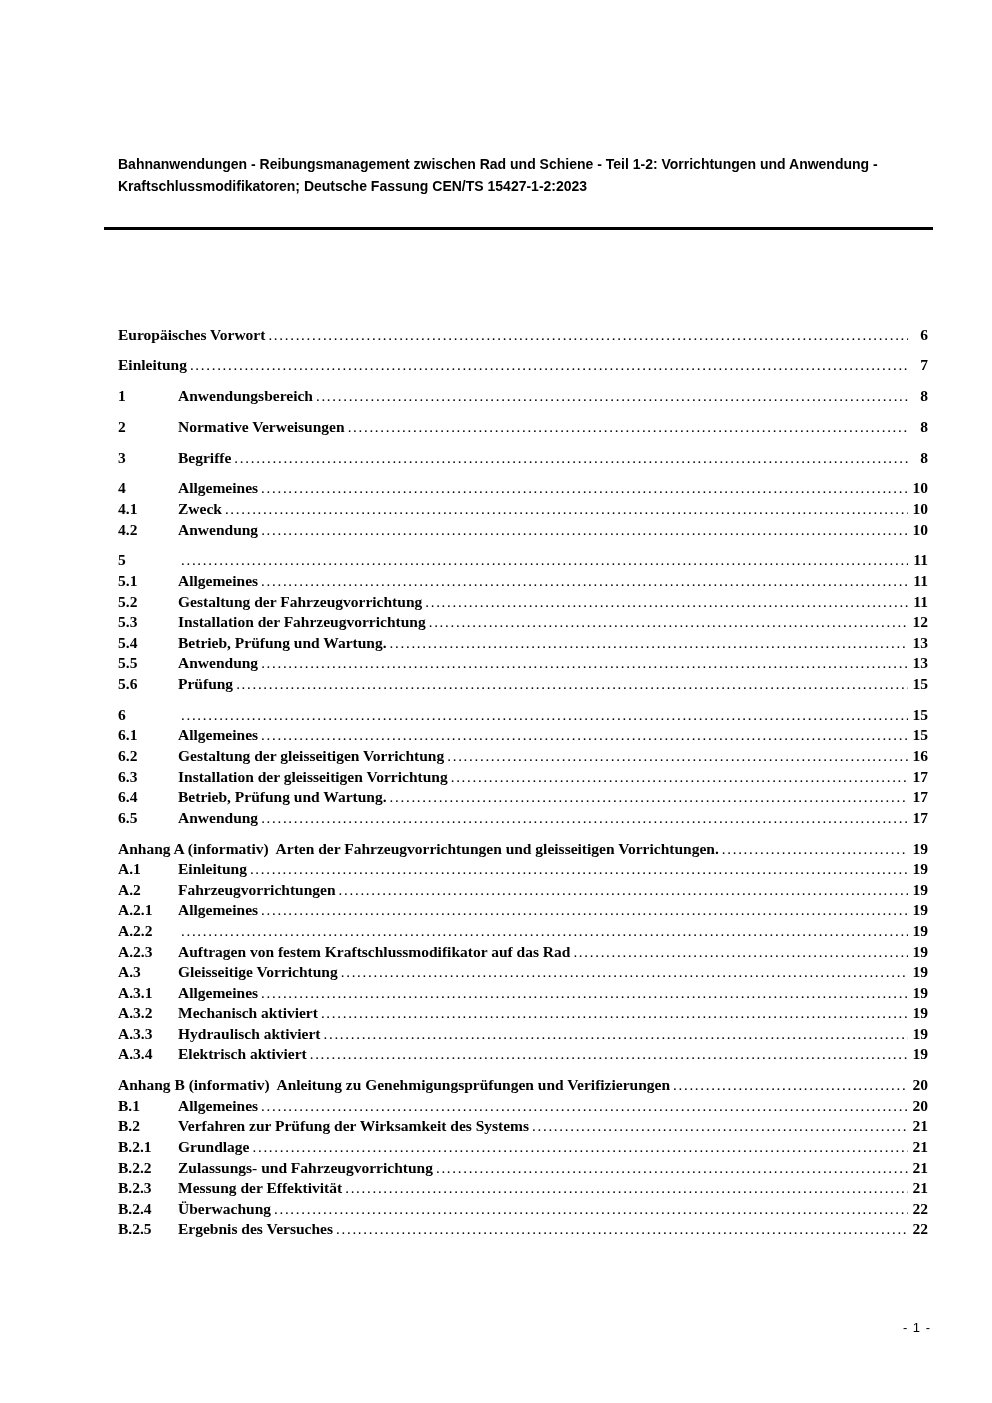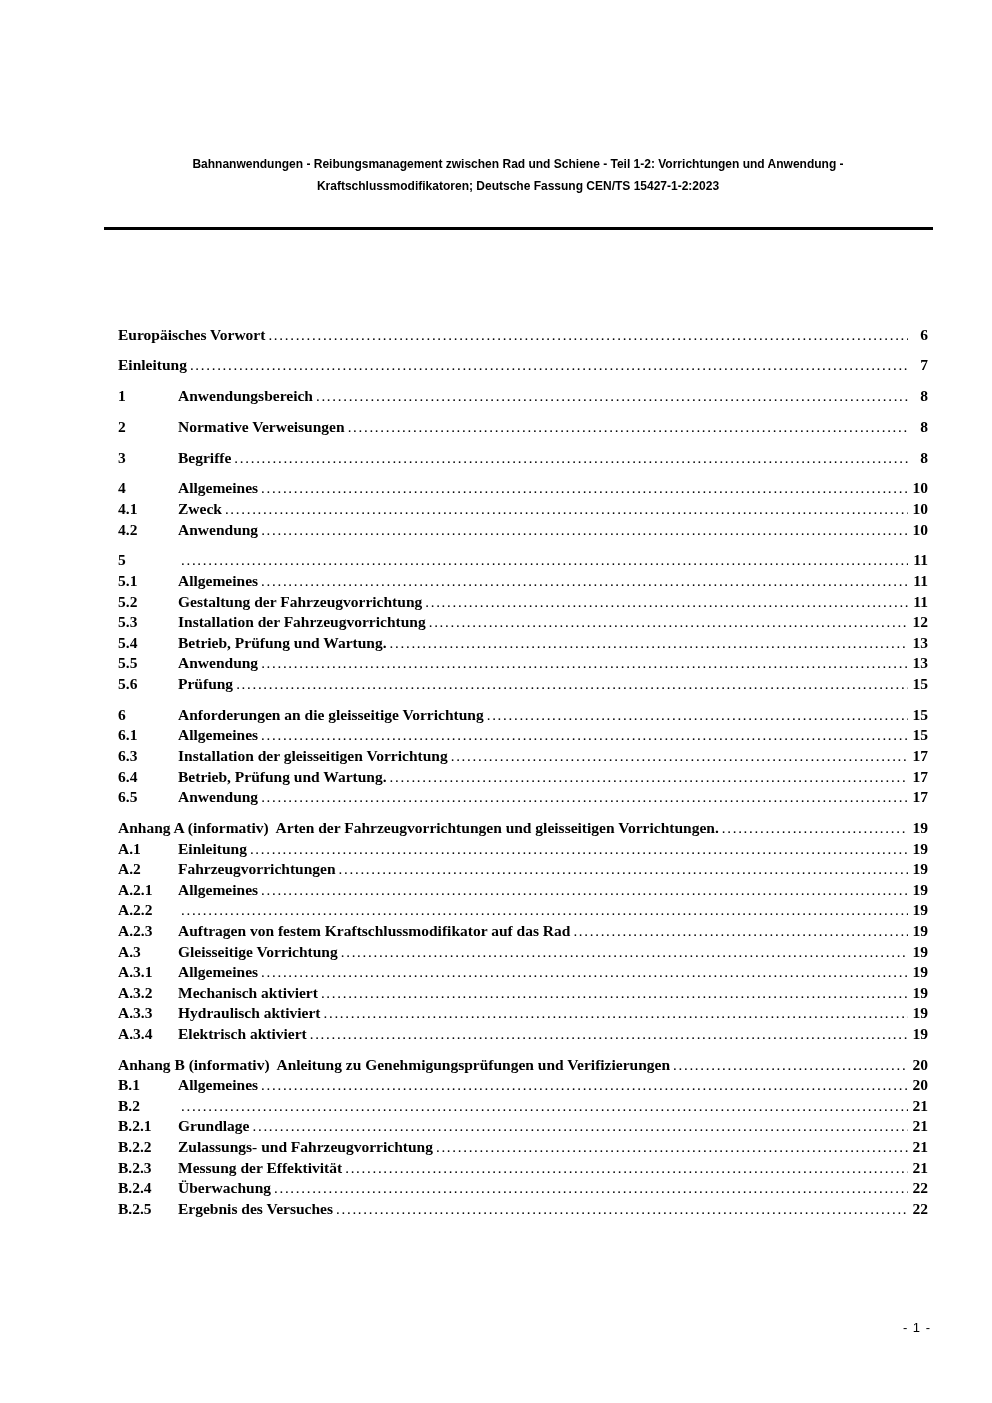--- a/index.html
+++ b/index.html
@@ -23,23 +23,22 @@
     letter-spacing: 0.2px;
     white-space: nowrap;
   }
   .doc-title {
     position: absolute;
     left: 118px;
     top: 154px;
     width: 800px;
     font-family: "Liberation Sans", sans-serif;
     font-weight: bold;
-    font-size: 12px;
+    font-size: 14px;
     line-height: 21.8px;
-    text-align: center;
   }
   .header-rule {
     position: absolute;
     left: 104px;
     top: 227px;
     width: 829px;
     height: 3px;
     background: #000;
   }
   .toc-header {
@@ -192,29 +191,34 @@
         <span class="toc-page">13</span>
       </div>
       <div class="toc-row">
         <span class="toc-num">5.6</span>
         <span class="toc-label">Prüfung</span>
         <span class="toc-dots"></span>
         <span class="toc-page">15</span>
       </div>
       <div class="toc-row group-start">
         <span class="toc-num">6</span>
-        <span class="toc-label">Anforderungen an die gleisseitige Vorrichtung</span>
         <span class="toc-dots"></span>
         <span class="toc-page">15</span>
       </div>
       <div class="toc-row">
         <span class="toc-num">6.1</span>
         <span class="toc-label">Allgemeines</span>
         <span class="toc-dots"></span>
         <span class="toc-page">15</span>
+      </div>
+      <div class="toc-row">
+        <span class="toc-num">6.2</span>
+        <span class="toc-label">Gestaltung der gleisseitigen Vorrichtung</span>
+        <span class="toc-dots"></span>
+        <span class="toc-page">16</span>
       </div>
       <div class="toc-row">
         <span class="toc-num">6.3</span>
         <span class="toc-label">Installation der gleisseitigen Vorrichtung</span>
         <span class="toc-dots"></span>
         <span class="toc-page">17</span>
       </div>
       <div class="toc-row">
         <span class="toc-num">6.4</span>
         <span class="toc-label">Betrieb, Prüfung und Wartung.</span>
@@ -297,20 +301,21 @@
         <span class="toc-page">20</span>
       </div>
       <div class="toc-row">
         <span class="toc-num">B.1</span>
         <span class="toc-label">Allgemeines</span>
         <span class="toc-dots"></span>
         <span class="toc-page">20</span>
       </div>
       <div class="toc-row">
         <span class="toc-num">B.2</span>
+        <span class="toc-label">Verfahren zur Prüfung der Wirksamkeit des Systems</span>
         <span class="toc-dots"></span>
         <span class="toc-page">21</span>
       </div>
       <div class="toc-row">
         <span class="toc-num">B.2.1</span>
         <span class="toc-label">Grundlage</span>
         <span class="toc-dots"></span>
         <span class="toc-page">21</span>
       </div>
       <div class="toc-row">

